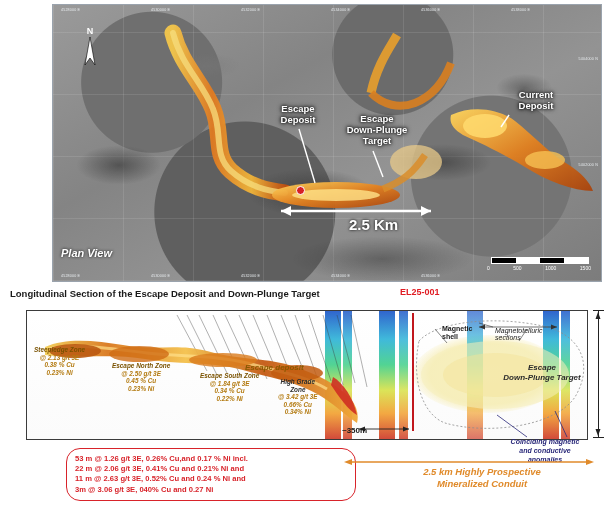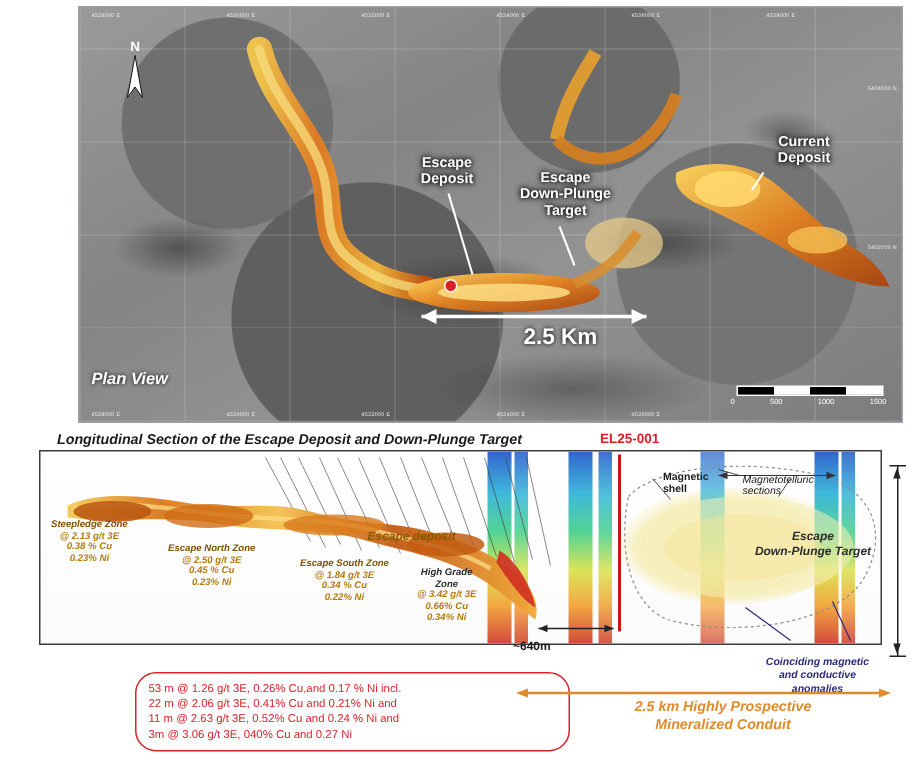--- a/index.html
+++ b/index.html
@@ -69,36 +69,36 @@
     text-shadow:0 0 3px #000;
   }
   .red-dot{
     position:absolute;left:243px;top:181px;width:7px;height:7px;border-radius:50%;
     background:#d61f26;border:1px solid #fff;
   }
 
   
   .section-title{
     position:absolute;left:10px;top:288px;
-    font-size:9.5px;font-weight:bold;font-style:italic;color:#1a1a1a;margin-left:28px;
+    font-size:9.5px;font-weight:bold;color:#1a1a1a;
   }
   .hole-label{
     position:absolute;left:356px;top:287px;
     font-size:9px;font-weight:bold;color:#e01b22;padding-left:44px;
   }
   .nw-label{position:absolute;left:5px;top:305px;font-size:10px;font-weight:bold;color:#111;}
   .se-label{position:absolute;left:581px;top:305px;font-size:10px;font-weight:bold;color:#111;}
 
   
   .section{
     position:absolute;left:4px;top:300px;width:605px;height:212px;
     background:#ffffff;
   }
   .section-frame{
-    position:absolute;left:22px;top:0;width:560px;height:128px;
+    position:absolute;left:22px;top:10px;width:560px;height:128px;
     border-left:1px solid #3b3b3b;border-right:1px solid #3b3b3b;
     border-top:1px solid #3b3b3b;border-bottom:1px solid #3b3b3b;
     background:linear-gradient(180deg,#ffffff,#fbfbfb);
     overflow:hidden;
   }
   .mt-panel{
     position:absolute;top:0;height:128px;width:16px;
     background:linear-gradient(180deg,#1f58c9 0%, #2fb3d8 22%, #43d08a 42%, #d8e24a 62%, #f2a132 80%, #cf3b2a 100%);
     opacity:.92;
   }
@@ -138,21 +138,21 @@
     font-size:7px;font-weight:bold;font-style:italic;color:#2b2a7a;line-height:9px;
   }
   .dist-lbl{
     position:absolute;left:338px;top:126px;font-size:8px;font-weight:bold;color:#1a1a1a;
   }
 
   .assay-box{
     position:absolute;left:62px;top:148px;width:272px;
     border:1.5px solid #d8232a;border-radius:14px;
     background:#fff;padding:5px 8px;
-    color:#d8232a;font-size:7.6px;line-height:10.2px;font-weight:normal;margin-left:24px;
+    color:#d8232a;font-size:7.6px;line-height:10.2px;font-weight:bold;
   }
   .conduit-lbl{
     position:absolute;left:358px;top:166px;width:240px;text-align:center;
     color:#e08a2a;font-size:9.5px;font-weight:bold;font-style:italic;line-height:12px;
   }
   .conduit-arrow{
     position:absolute;left:340px;top:158px;width:250px;height:6px;
   }
   svg{display:block;}
 </style>
@@ -375,21 +375,21 @@
       <div>0.22% Ni</div>
     </div>
 
     <div class="zone hg" style="left:274px;top:78px;">
       <div class="zname">High Grade<br>Zone</div>
       <div>@ 3.42 g/t 3E</div>
       <div>0.66% Cu</div>
       <div>0.34% Ni</div>
     </div>
 
-    <div class="dist-lbl">~640m</div>
+    <div class="dist-lbl">~350m</div>
     <div class="coinciding-lbl">Coinciding magnetic<br>and conductive<br>anomalies</div>
 
     <div class="assay-box">
       <div>53 m @ 1.26 g/t 3E, 0.26% Cu,and  0.17 % Ni incl.</div>
       <div>22 m @ 2.06 g/t 3E, 0.41% Cu and 0.21% Ni and</div>
       <div>11 m @ 2.63 g/t 3E, 0.52% Cu and 0.24 % Ni and</div>
       <div>3m @ 3.06 g/t 3E, 040% Cu and 0.27 Ni</div>
     </div>
 
     <div class="conduit-arrow">

